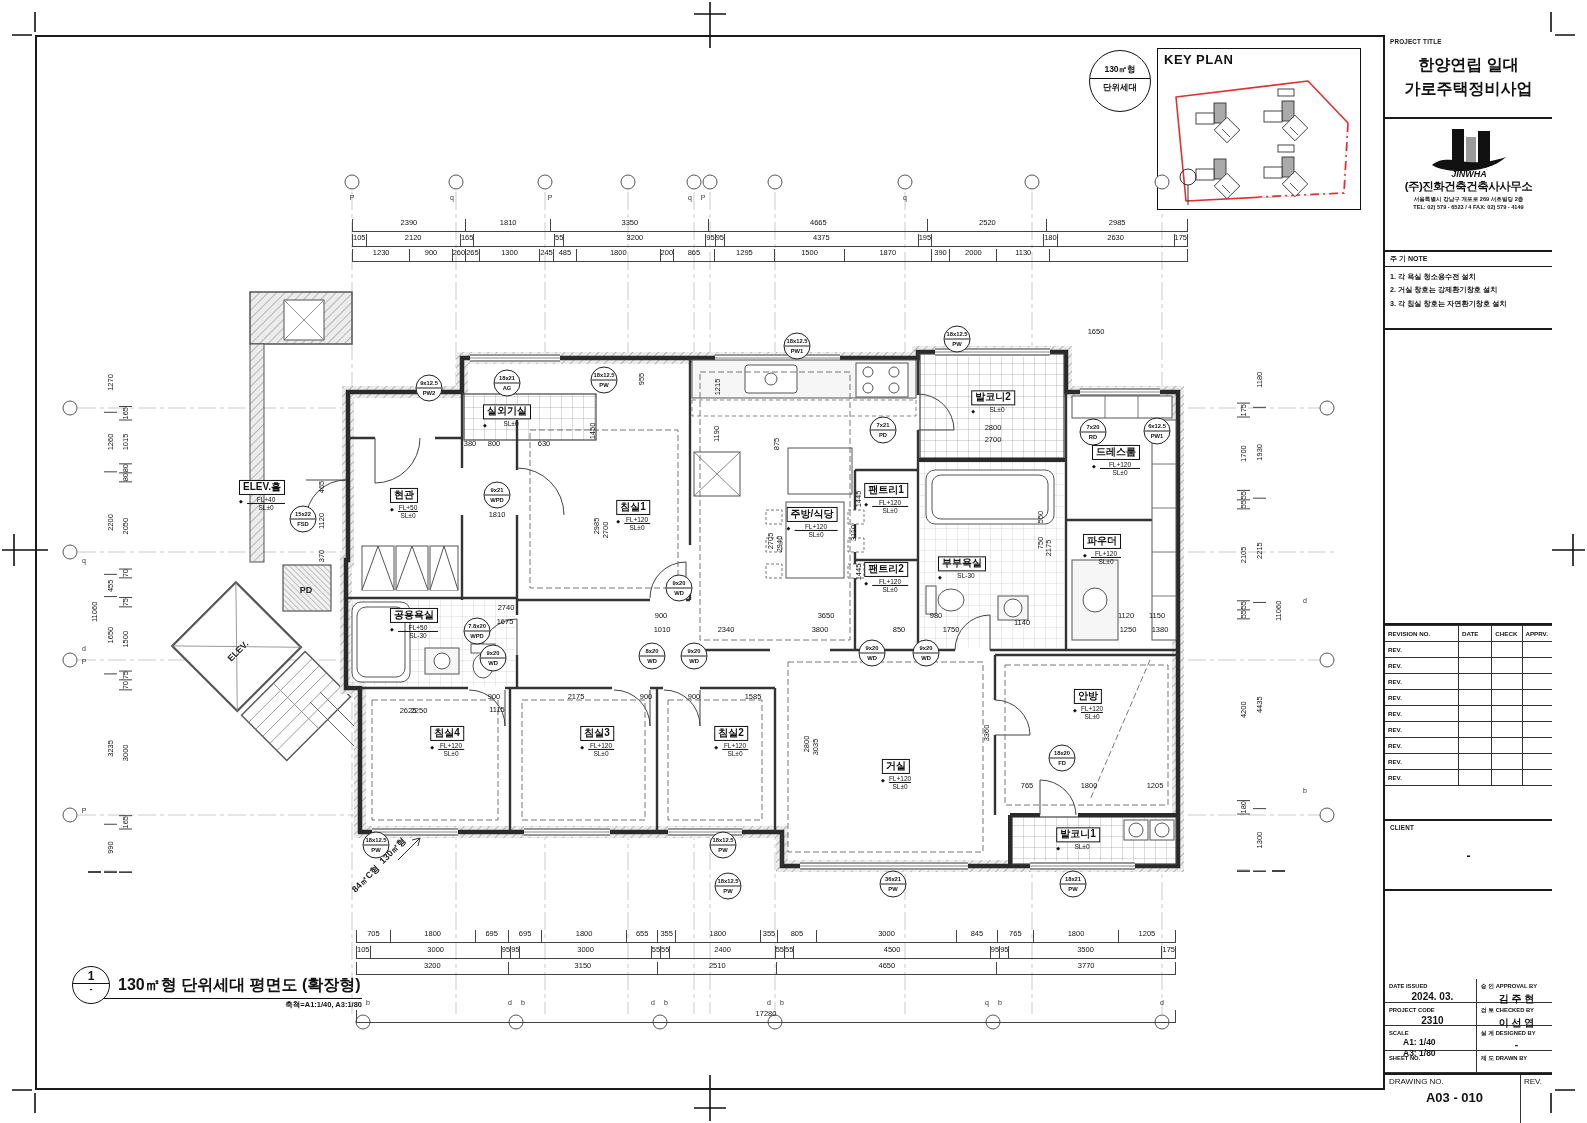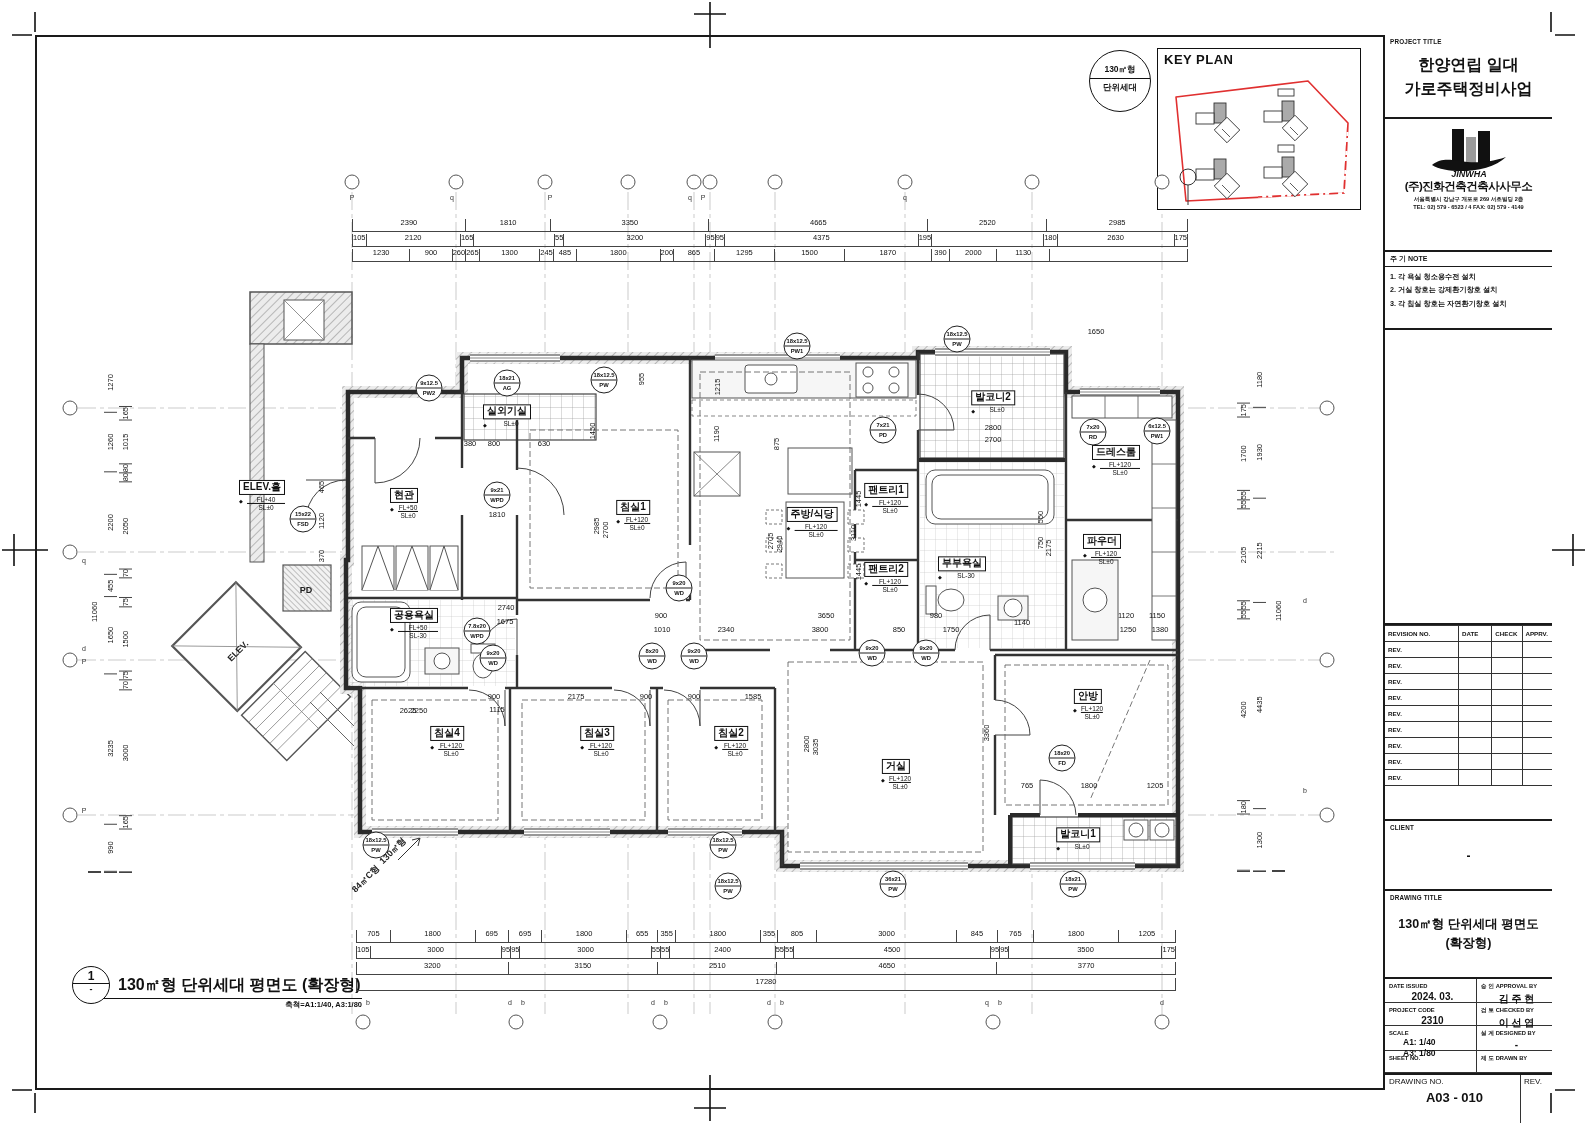--- a/index.html
+++ b/index.html
@@ -497,21 +497,21 @@
         <span style="flex: 3500 3500 0%;">3500</span>
         <span style="flex: 175 175 0%;">175</span>
       </div>
       <div class="dimrow" style="left: 356px; top: 962px; width: 820px;">
         <span style="flex: 3200 3200 0%;">3200</span>
         <span style="flex: 3150 3150 0%;">3150</span>
         <span style="flex: 2510 2510 0%;">2510</span>
         <span style="flex: 4650 4650 0%;">4650</span>
         <span style="flex: 3770 3770 0%;">3770</span>
       </div>
-      <div class="dimrow" style="left: 356px; top: 978px; width: 820px;">
+      <div class="dimrow" style="left: 356px; top: 1010px; width: 820px;">
         <span style="flex: 17280 17280 0%;">17280</span>
       </div>
       <div class="dimcol" style="left: 88px; top: 353px; height: 520px;">
         <span style="flex: 11060 11060 0%;">11060</span>
       </div>
       <div class="dimcol" style="left: 104px; top: 353px; height: 520px;">
         <span style="flex: 1270 1270 0%;">1270</span>
         <span style="flex: 1260 1260 0%;">1260</span>
         <span style="flex: 2200 2200 0%;">2200</span>
         <span style="flex: 455 455 0%;">455</span>
@@ -799,27 +799,20 @@
               <td></td>
               <td></td>
             </tr>
           </tbody>
       </table>
     </div>
     <div class="tb-sec" id="tb-client">
       <div class="tb-lab">CLIENT</div>
       <div class="cv">-</div>
     </div>
-    <div class="tb-sec" id="tb-title">
-      <div class="tb-lab">DRAWING TITLE</div>
-      <div class="dt">
-        <div>130㎡형 단위세대 평면도</div>
-        <div>(확장형)</div>
-      </div>
-    </div>
     <div class="tb-sec" id="tb-fields">
       <div class="fcell"><span class="fl2">DATE ISSUED</span><div class="fv">2024. 03.</div></div>
       <div class="fcell"><span class="fl2">승 인  APPROVAL BY</span><div class="fv">김 주 현</div></div>
       <div class="fcell"><span class="fl2">PROJECT CODE</span><div class="fv">2310</div></div>
       <div class="fcell"><span class="fl2">검 토  CHECKED BY</span><div class="fv">이 선 엽</div></div>
       <div class="fcell"><span class="fl2">SCALE</span><div class="fv small"><span>A1:  1/40</span><br><span>A3:  1/80</span></div></div>
       <div class="fcell"><span class="fl2">설 계  DESIGNED BY</span><div class="fv">-</div></div>
       <div class="fcell"><span class="fl2">SHEET NO.</span></div>
       <div class="fcell"><span class="fl2">제 도  DRAWN BY</span><div class="fv"></div></div>
     </div>

